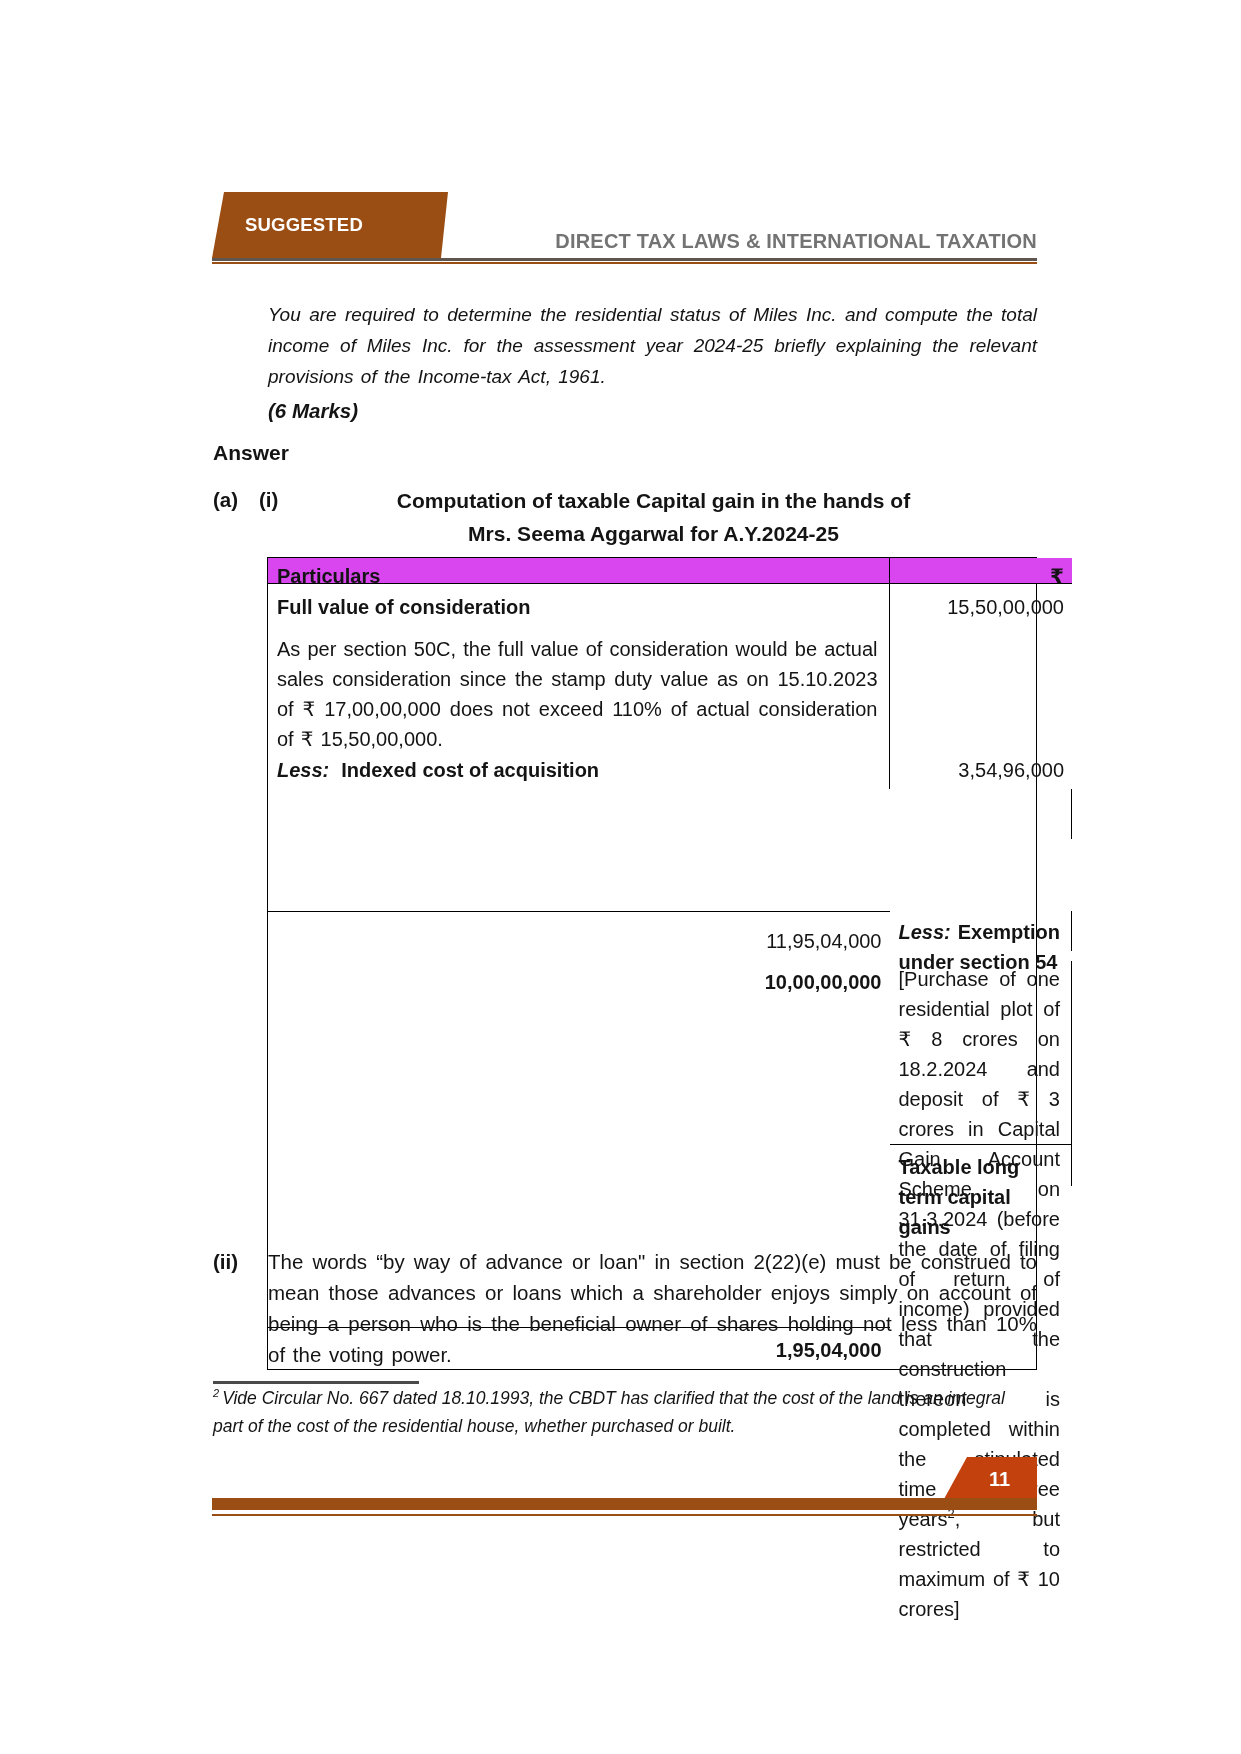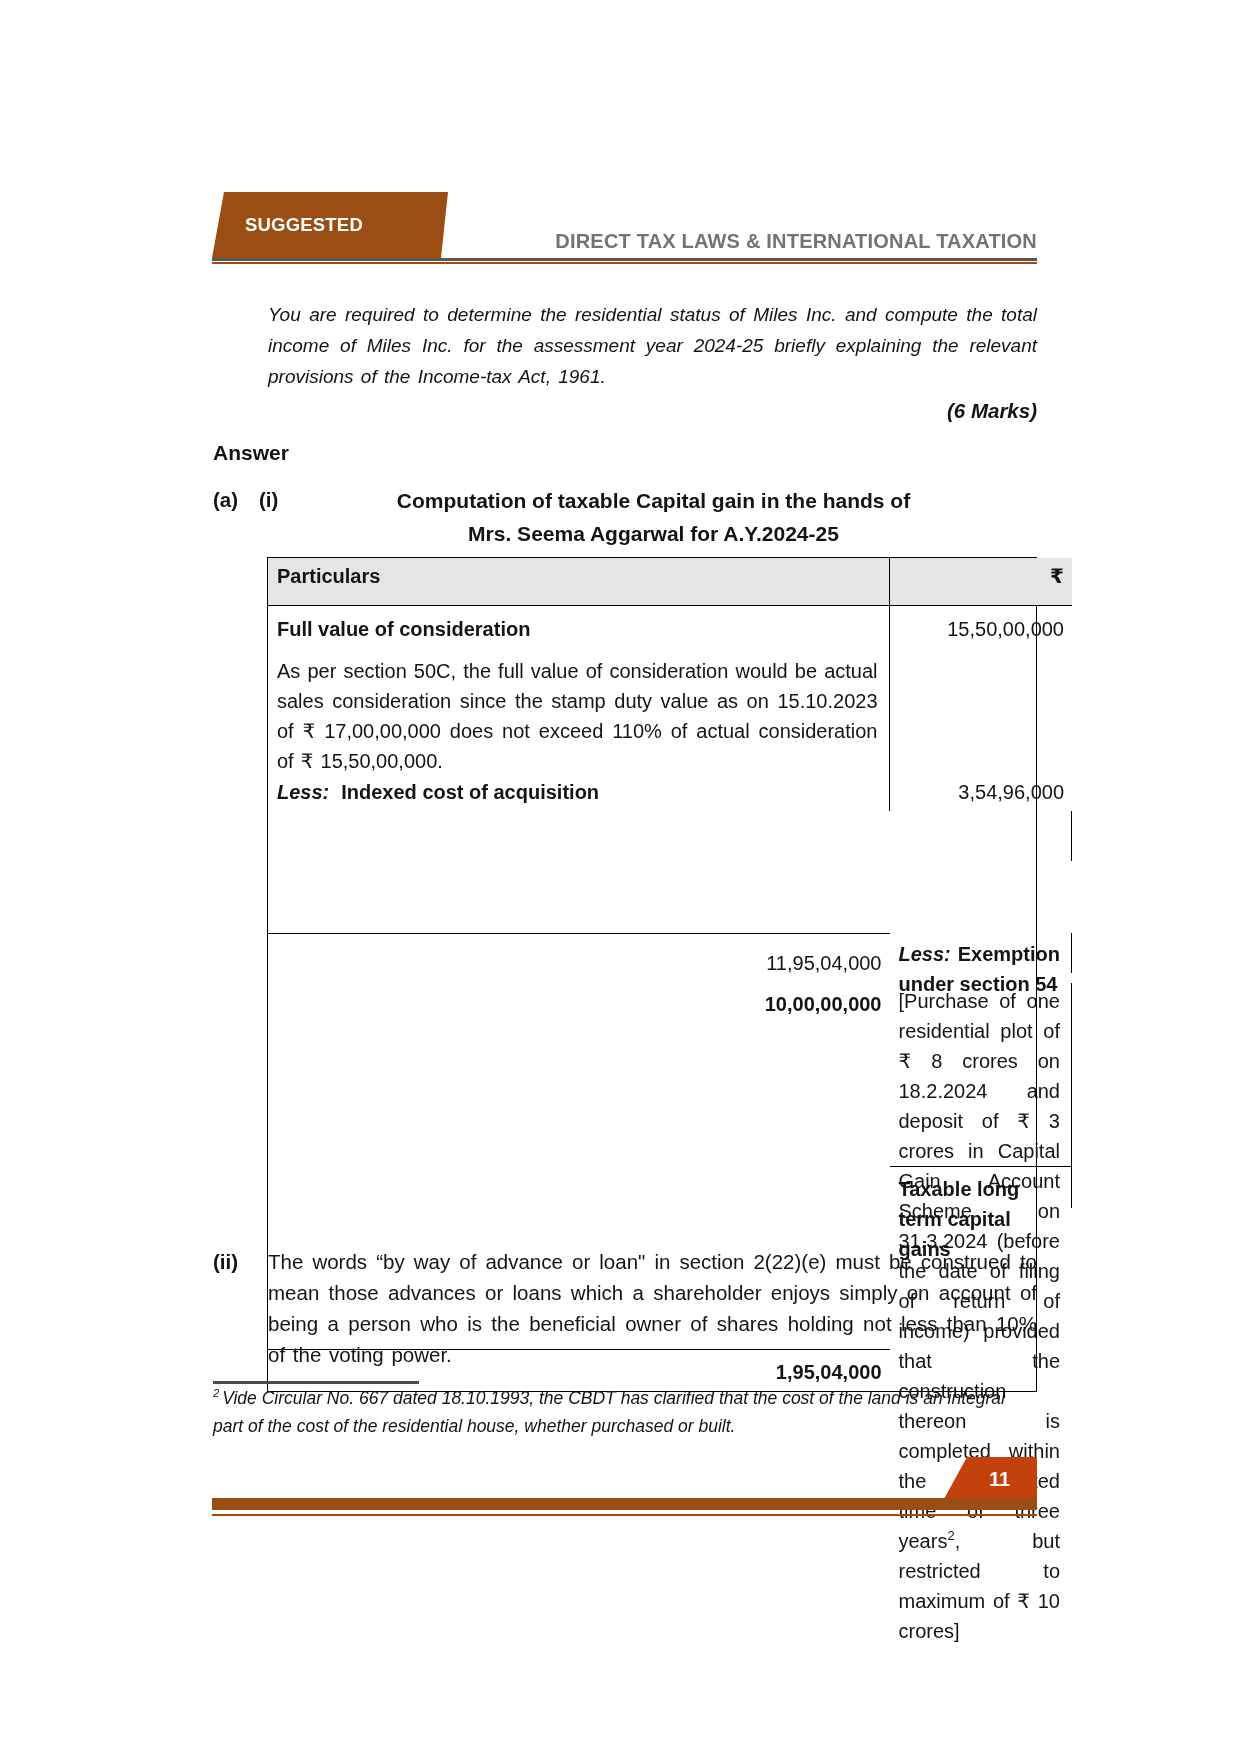--- a/index.html
+++ b/index.html
@@ -16,38 +16,38 @@
     clip-path:polygon(12px 0, 100% 0, calc(100% - 7px) 100%, 0 100%);
     color:#ffffff; font-weight:bold; font-size:18.5px; line-height:66px;
     padding-left:33px; letter-spacing:0.2px;
   }
   .hdr-title { position:absolute; right:0; bottom:5px; color:#737373; font-weight:bold; font-size:20px; letter-spacing:0.2px; }
   .hdr-rule-1 { position:absolute; left:212px; top:258px; width:825px; height:3px; background:#5E564E; }
   .hdr-rule-2 { position:absolute; left:212px; top:262px; width:825px; height:2px; background:#9A4E14; }
 
   
   .intro { position:absolute; left:268px; top:299px; width:769px; font-style:italic; font-size:19px; line-height:31px; text-align:justify; word-spacing:2px; }
-  .marks { position:absolute; left:268px; top:399px; width:769px; text-align:right; font-style:italic; font-weight:bold; font-size:20.5px; }
+  .marks { position:absolute; left:268px; top:399px; width:769px; font-style:italic; font-weight:bold; font-size:20.5px; }
 
   
   .answer-heading { position:absolute; left:213px; top:441px; font-weight:bold; font-size:21px; }
   .ans-row { position:absolute; left:213px; top:484px; width:824px; }
   .lab-a { position:absolute; left:0; top:4px; font-weight:bold; font-size:20.5px; }
   .lab-i { position:absolute; left:46px; top:4px; font-weight:bold; font-size:20.5px; }
   .tbl-title { margin-left:57px; text-align:center; font-weight:bold; font-size:21px; line-height:33px; }
 
   
   .cap-table {
     position:absolute; left:267px; top:557px; width:770px;
     border:1.5px solid #000; display:grid; grid-template-columns:621.5px 1fr;
     font-size:20px; line-height:30px;
   }
   .cl { border-right:1.5px solid #000; padding:0 11px 0 9px; }
   .cr { text-align:right; padding:0 8px; }
-  .thead { background:#e5e5e5; border-bottom:1.5px solid #000; height:48px; line-height:36px; font-weight:bold; }
+  .thead { background:#d946ef; border-bottom:1.5px solid #000; height:26px; line-height:36px; font-weight:bold; }
   .h-r1 { height:45px; padding-top:8px; }
   .h-p1 { height:122px; padding-top:5px; }
   .h-r2 { height:38px; padding-top:4px; }
   .h-p2 { height:122px; padding-top:3px; }
   .h-sub { height:50px; padding-top:14px; }
   .sub-border { border-top:1.5px solid #000; }
   .h-r3 { height:40px; padding-top:6px; }
   .h-p3 { height:183px; padding-top:3px; }
   .h-tot { height:42px; padding-top:7px; border-top:1.5px solid #000; }
   .just { text-align:justify; word-spacing:1.5px; }

